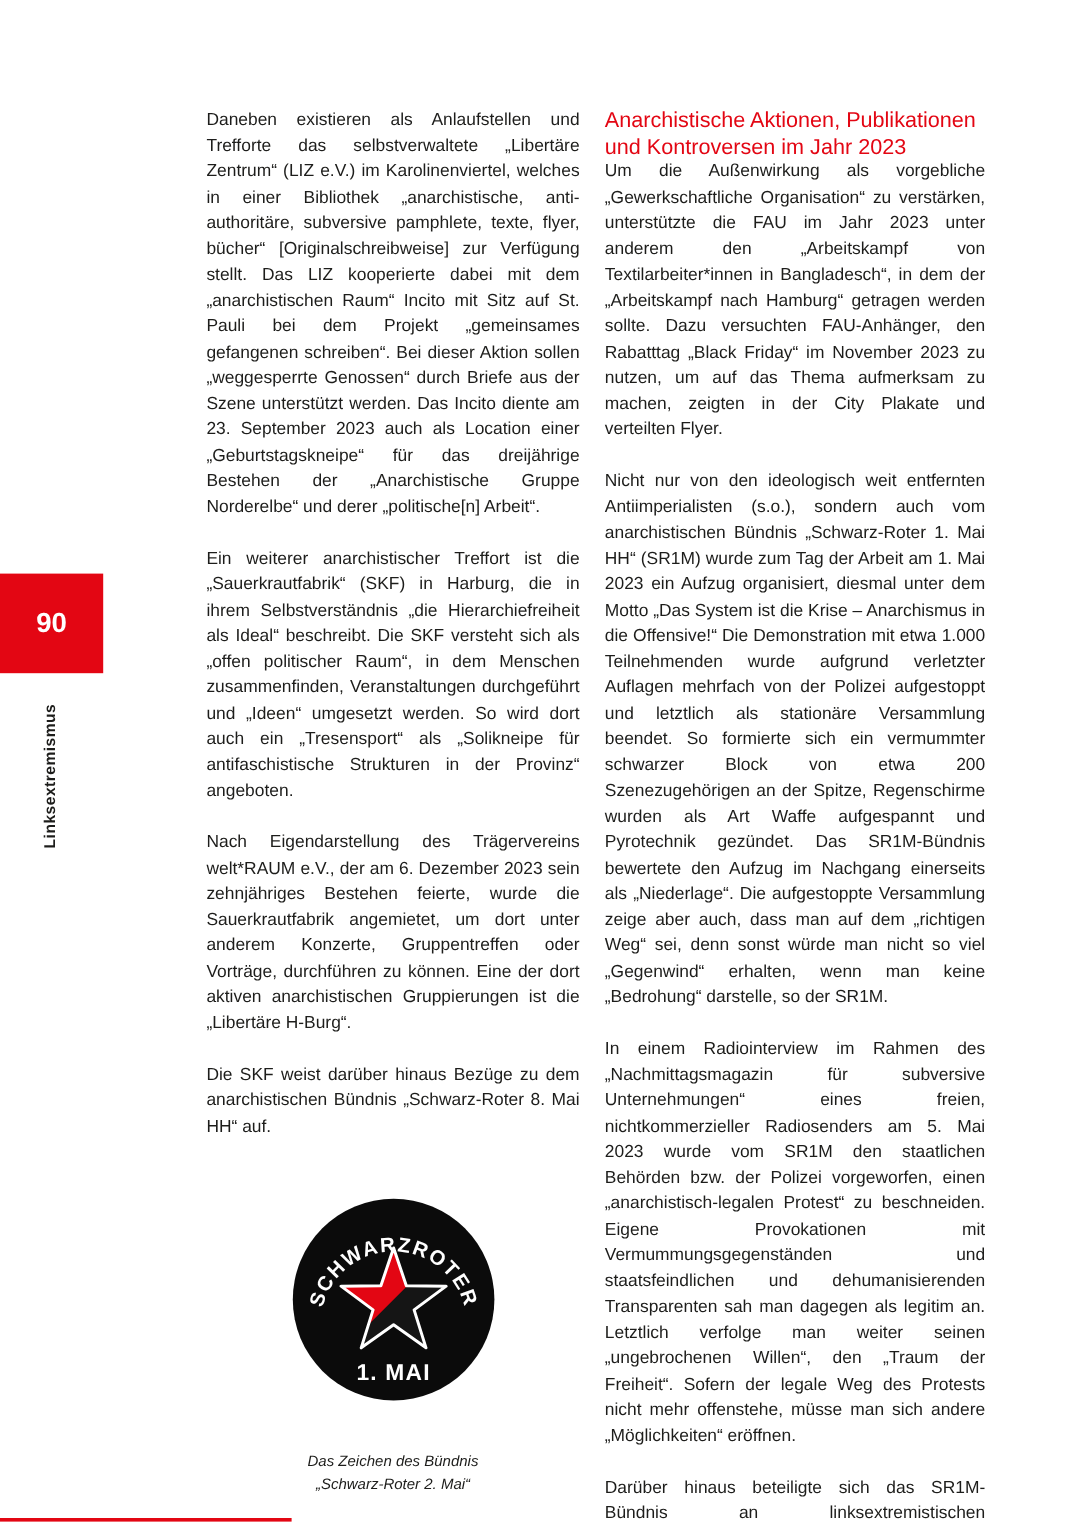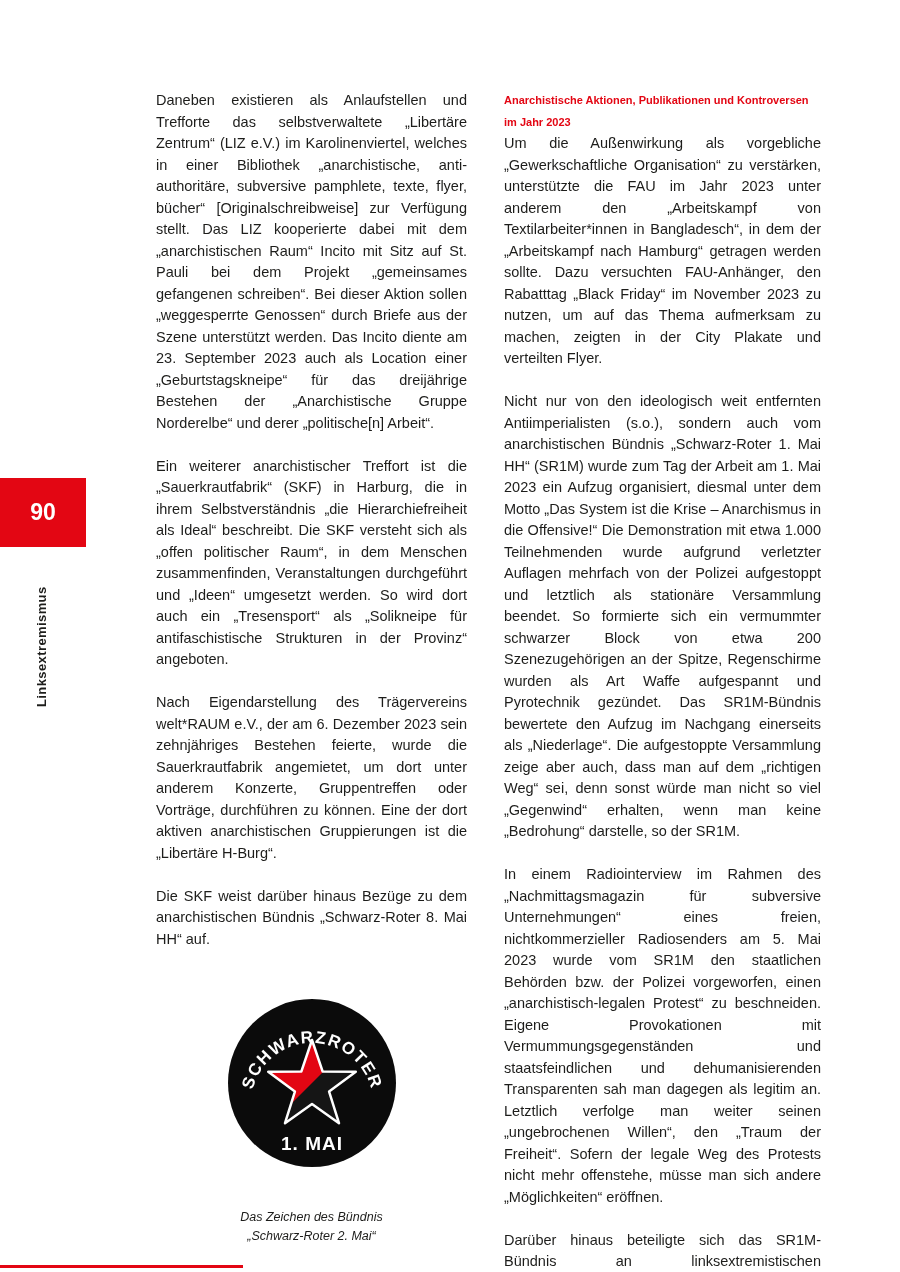--- a/index.html
+++ b/index.html
@@ -14,21 +14,21 @@
     color: #1d1d1b;
     overflow: hidden;
   }
 
   
   .page-num-tab {
     position: absolute;
     left: 0;
     top: 478px;
     width: 86px;
-    height: 69px;
+    height: 83px;
     background: #e30613;
     display: flex;
     align-items: center;
     justify-content: center;
   }
   .page-num {
     color: #ffffff;
     font-size: 23px;
     font-weight: bold;
   }
@@ -49,30 +49,30 @@
 
   
   .col {
     position: absolute;
     top: 90px;
     font-size: 14.5px;
     line-height: 21.5px;
     text-align: justify;
     color: #1d1d1b;
   }
-  .col-left  { left: 156px; width: 311px; }
+  .col-left  { left: 172px; width: 311px; }
   .col-right { left: 504px; width: 317px; }
 
   .body-par { margin-bottom: 21.5px; }
 
   .red-heading {
     color: #e30613;
-    font-size: 11px;
+    font-size: 18px;
     line-height: 21.5px;
-    font-weight: bold;
+    font-weight: normal;
     text-align: left;
     margin-bottom: 0;
   }
 
   
   .logo-figure {
     margin-top: 48px;
     text-align: center;
   }
   .logo-svg { display: inline-block; }

